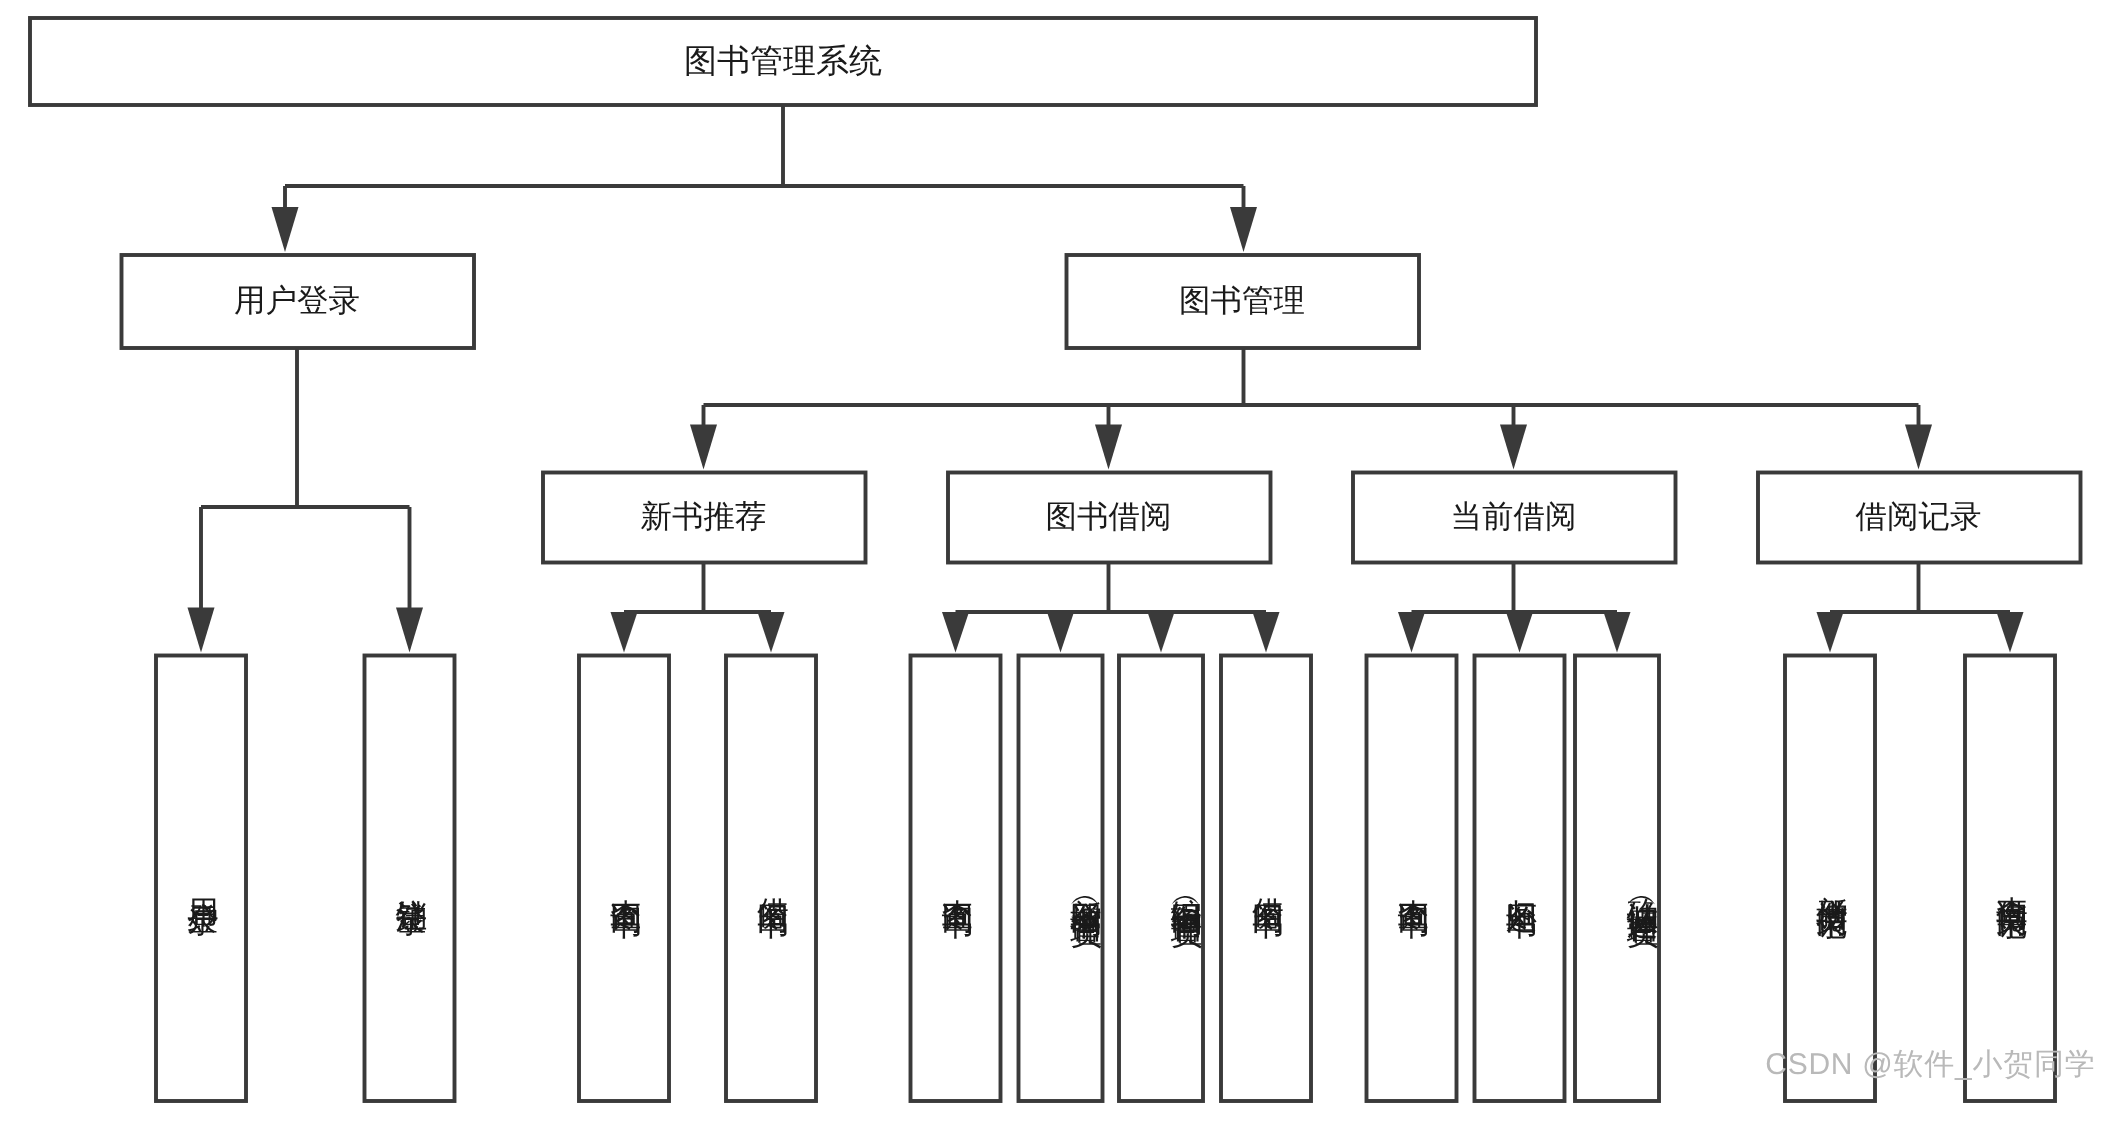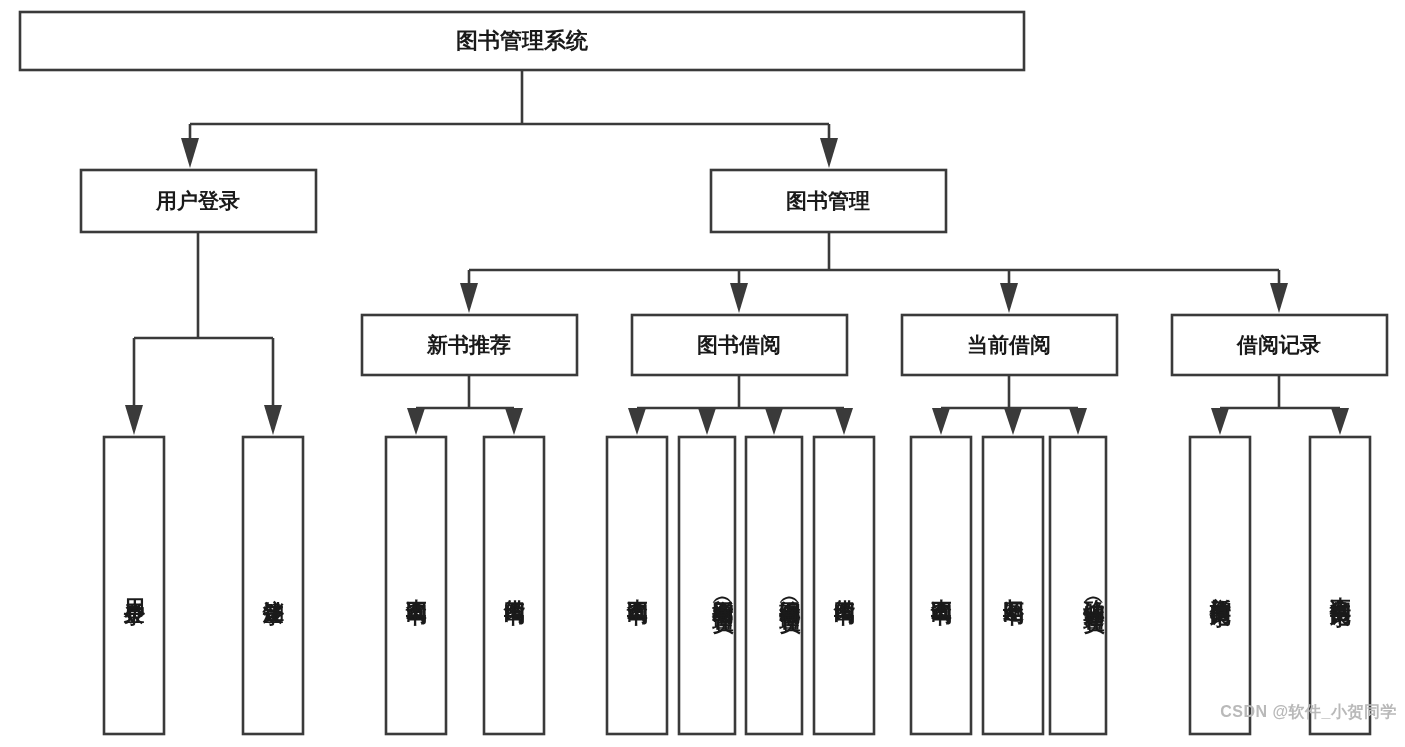--- a/index.html
+++ b/index.html
@@ -11,21 +11,20 @@
     width: 1405px;
     height: 747px;
     font-family: "Liberation Sans", "DejaVu Sans", sans-serif;
     overflow: hidden;
     position: relative;
   }
   #diagram-root {
     position: relative;
     width: 1405px;
     height: 727px;
-    font-weight: bold;
   }
   svg#flow {
     position: absolute;
     top: 0;
     left: 0;
     width: 1405px;
     height: 747px;
   }
   .node-box {
     fill: #ffffff;
@@ -67,21 +66,21 @@
     justify-content: center;
     text-align: center;
     box-sizing: border-box;
     pointer-events: none;
   }
   .watermark {
     position: absolute;
     right: 8px;
     bottom: 4px;
     font-family: "Liberation Sans", "DejaVu Sans", sans-serif;
-    font-size: 16px;
+    font-size: 20px;
     color: #b9b9b9;
     letter-spacing: 0.5px;
     white-space: nowrap;
   }
 </style>
 </head>
 <body>
 
 <div id="diagram-root">
 

